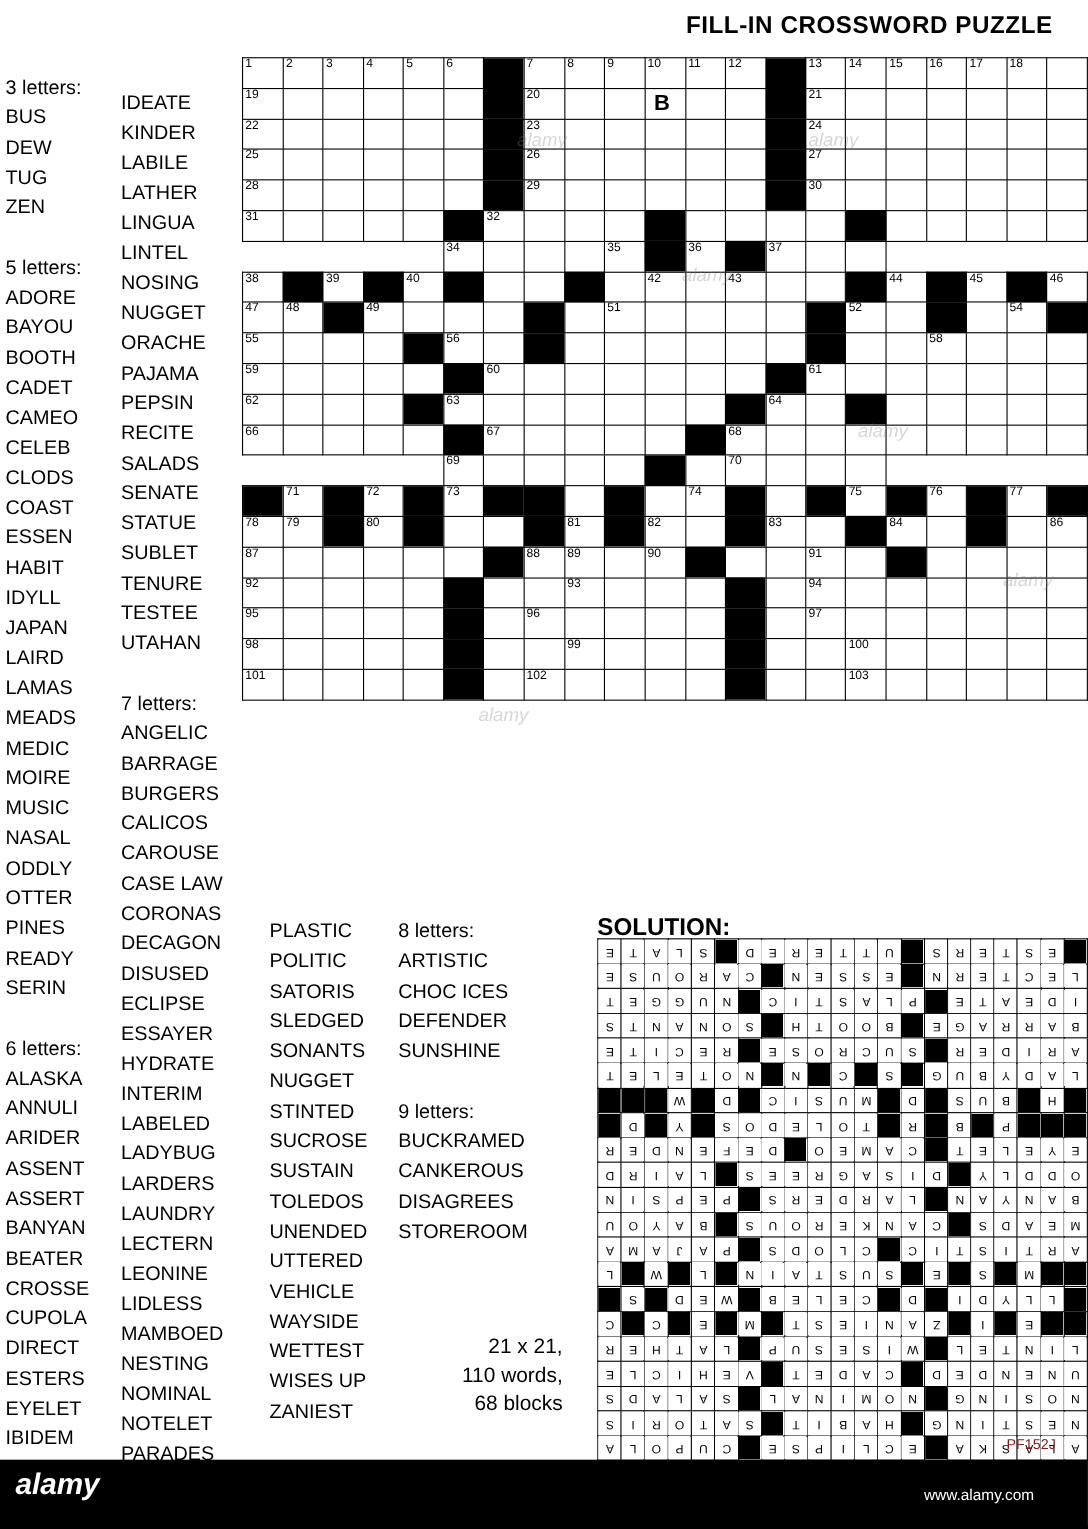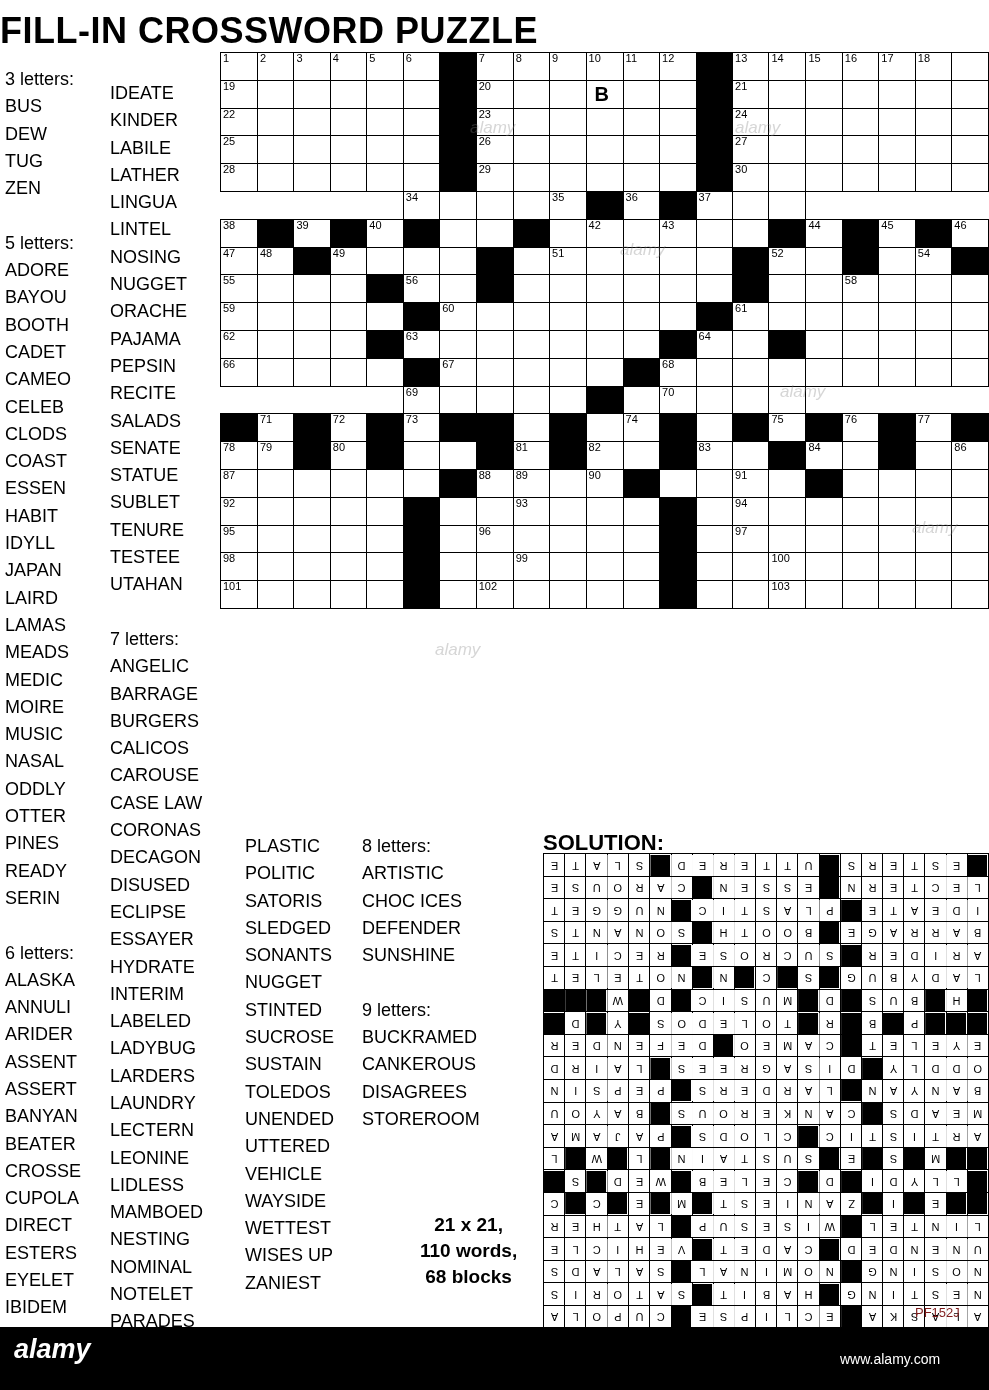--- a/index.html
+++ b/index.html
@@ -1,20 +1,20 @@
 <!DOCTYPE html>
 <html><head>
 <meta charset="utf-8">
 <style>
   html,body{margin:0;padding:0;background:#ffffff;}
   body{width:989px;height:1390px;font-family:"Liberation Sans",sans-serif;color:#000;position:relative;overflow:hidden;}
   .page{position:relative;width:989px;height:1390px;}
   #title{
-    position:absolute;left:0;top:10px;width:957px;text-align:left;
-    font-size:36px;font-weight:bold;letter-spacing:.5px;
+    position:absolute;left:0;top:10px;width:957px;text-align:right;
+    font-size:22px;font-weight:bold;letter-spacing:.5px;
   }
   
   .wordcol{position:absolute;font-size:18px;line-height:27.3px;white-space:pre;}
   .wordcol div{height:27.3px;}
   #col1{left:5px;top:52px;margin-top:14px;}
   #col2{left:110px;top:52px;margin-top:28px;}
   #col3{left:245px;top:833px;}
   #col4{left:362px;top:833px;}
 
   
@@ -33,21 +33,21 @@
   #soltitle{position:absolute;left:543px;top:830px;font-size:22px;font-weight:bold;}
   #solution{position:absolute;left:543px;top:853px;border-collapse:collapse;}
   #solution td{
     width:20.1px;height:19.6px;border:1px solid #000;background:#fff;
     text-align:center;font-size:11px;line-height:19px;
     font-family:"Liberation Sans",sans-serif;
     transform:rotate(180deg);
   }
   #solution td.blk{background:#000;border:1px solid #000;}
 
-  #stats{position:absolute;left:420px;top:1212px;font-size:19px;font-weight:bold;line-height:26px;text-align:center;}
+  #stats{position:absolute;left:420px;top:1212px;font-size:19px;font-weight:normal;line-height:26px;text-align:right;}
 
   
   .wm{position:absolute;color:rgba(130,130,130,.33);font-size:17px;font-style:italic;pointer-events:none;user-select:none;}
 
   
   #bottombar{position:absolute;left:0;top:1327px;width:989px;height:63px;background:#000;}
   #alamy{position:absolute;left:14px;top:1334px;color:#fff;font-size:27px;font-weight:bold;font-style:italic;}
   #alamyurl{position:absolute;left:840px;top:1351px;color:#fff;font-size:14px;}
   #imgid{position:absolute;left:915px;top:1305px;color:#7f1d1d;font-size:13px;}
 </style>
@@ -176,20 +176,43 @@
           <td class="blk"></td>
           <td><span>30</span></td>
           <td></td>
           <td></td>
           <td></td>
           <td></td>
           <td></td>
           <td></td>
         </tr>
         <tr>
+          <td><span>31</span></td>
+          <td></td>
+          <td></td>
+          <td></td>
+          <td></td>
+          <td class="blk"></td>
+          <td><span>32</span></td>
+          <td></td>
+          <td></td>
+          <td></td>
+          <td class="blk"></td>
+          <td></td>
+          <td></td>
+          <td></td>
+          <td></td>
+          <td class="blk"></td>
+          <td></td>
+          <td></td>
+          <td></td>
+          <td></td>
+          <td></td>
+        </tr>
+        <tr>
           <td class="non"></td>
           <td class="non"></td>
           <td class="non"></td>
           <td class="non"></td>
           <td class="non"></td>
           <td><span>34</span></td>
           <td></td>
           <td></td>
           <td></td>
           <td><span>35</span></td>

